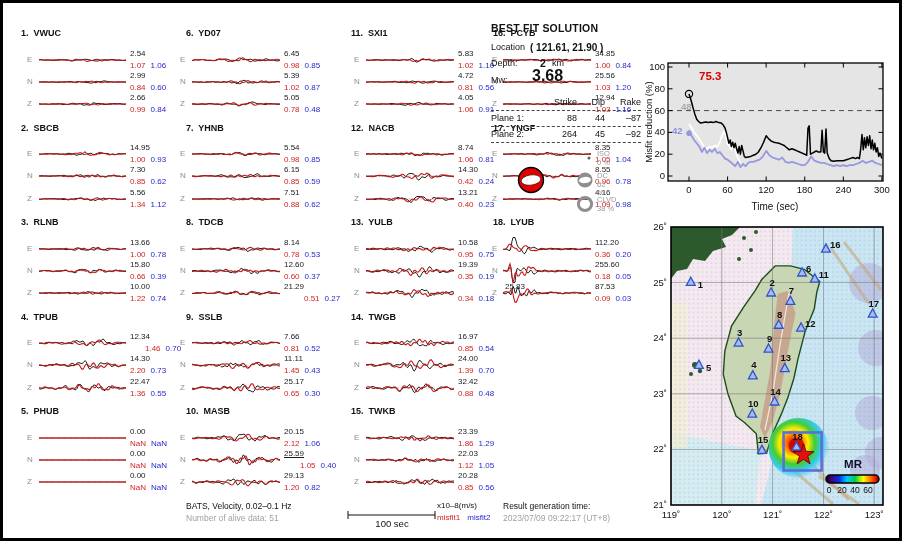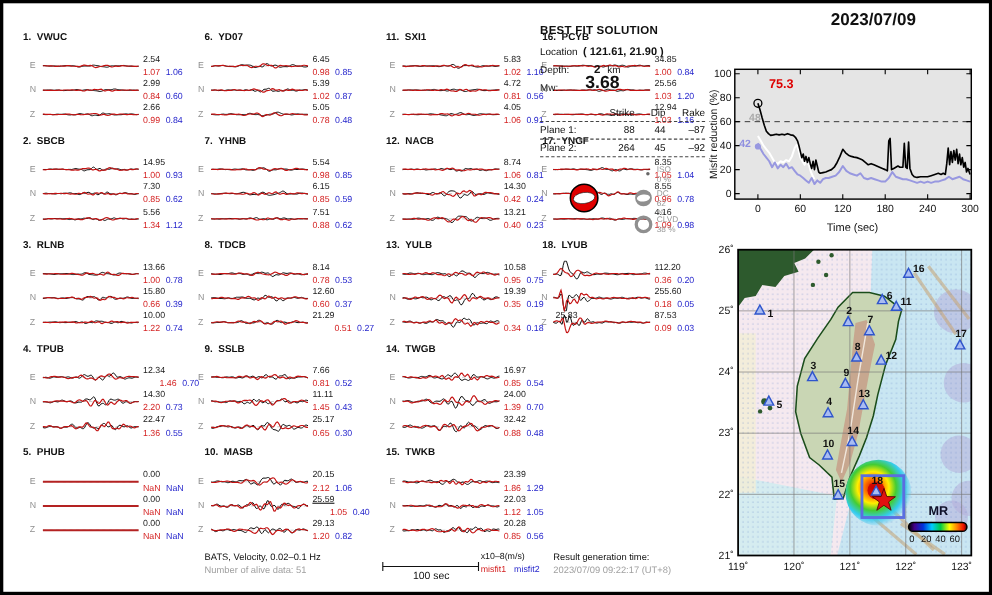--- a/index.html
+++ b/index.html
@@ -29,21 +29,20 @@
   .ft{position:absolute;font-size:8.5px;}
   .gray{color:#a0a0a0;}
   svg text{font-family:"Liberation Sans",sans-serif;}
 </style>
 </head>
 <body>
 
 <div id="root">
 
   <div class="hdr">
-    <div>2023/07/09</div>
   </div>
 
   <div id="stations">
       <div class="sb" style="left: 10px; top: 25px;">
         <div class="st" style="left: 8px;">1.  VWUC</div>
         <div class="ch" style="left: 14px; top: 26.7px;">E</div>
         <svg width="87" height="24" class="tw" style="left: 26px; top: 19.7px;">
           <line x1="0" y1="12" x2="87" y2="12" stroke="#c6c6c6" stroke-width="0.8" stroke-dasharray="3 3"></line>
           <path d="M0,11.7 L1,11.6 L2,11.7 L3,11.8 L4,11.9 L5,12.1 L6,12.2 L7,12.1 L8,12.1 L9,12.0 L10,11.9 L11,12.0 L12,12.1 L13,12.2 L14,12.3 L15,12.4 L16,12.3 L17,12.1 L18,11.9 L19,11.8 L20,11.7 L21,11.7 L22,11.8 L23,11.9 L24,11.9 L25,11.9 L26,11.8 L27,11.7 L28,11.8 L29,12.0 L30,12.3 L31,12.6 L32,12.8 L33,12.9 L34,12.8 L35,12.5 L36,12.3 L37,12.1 L38,12.0 L39,12.0 L40,12.0 L41,12.0 L42,12.0 L43,11.9 L44,11.6 L45,11.3 L46,11.2 L47,11.3 L48,11.5 L49,11.6 L50,11.8 L51,12.0 L52,12.2 L53,12.5 L54,12.6 L55,12.7 L56,12.8 L57,13.0 L58,13.1 L59,13.0 L60,12.7 L61,12.3 L62,12.0 L63,11.9 L64,11.9 L65,11.8 L66,11.7 L67,11.8 L68,11.9 L69,11.9 L70,11.9 L71,11.7 L72,11.6 L73,11.5 L74,11.5 L75,11.7 L76,11.9 L77,12.1 L78,12.3 L79,12.3 L80,12.2 L81,12.2 L82,12.2 L83,12.3 L84,12.4 L85,12.5 L86,12.4 L87,12.3 " fill="none" stroke="#0a0a0a" stroke-width="0.9"></path>
           <path d="M0,11.8 L1,11.8 L2,11.8 L3,11.9 L4,12.0 L5,11.9 L6,11.9 L7,11.8 L8,11.9 L9,12.0 L10,12.2 L11,12.3 L12,12.3 L13,12.3 L14,12.1 L15,12.0 L16,11.9 L17,12.0 L18,12.1 L19,12.1 L20,12.1 L21,11.9 L22,11.7 L23,11.6 L24,11.7 L25,11.9 L26,12.1 L27,12.2 L28,12.2 L29,12.2 L30,12.3 L31,12.4 L32,12.6 L33,12.6 L34,12.4 L35,11.9 L36,11.5 L37,11.2 L38,11.2 L39,11.4 L40,11.7 L41,11.8 L42,11.7 L43,11.5 L44,11.6 L45,11.9 L46,12.6 L47,13.1 L48,13.4 L49,13.3 L50,13.0 L51,12.7 L52,12.5 L53,12.4 L54,12.2 L55,11.9 L56,11.6 L57,11.4 L58,11.3 L59,11.4 L60,11.8 L61,12.3 L62,12.8 L63,12.9 L64,12.7 L65,12.3 L66,12.1 L67,12.1 L68,12.3 L69,12.3 L70,12.2 L71,11.9 L72,11.7 L73,11.7 L74,11.9 L75,12.0 L76,12.1 L77,12.1 L78,12.0 L79,12.0 L80,12.0 L81,12.1 L82,12.3 L83,12.4 L84,12.4 L85,12.3 L86,12.2 L87,12.0 " fill="none" stroke="#c41111" stroke-width="1.05"></path>

